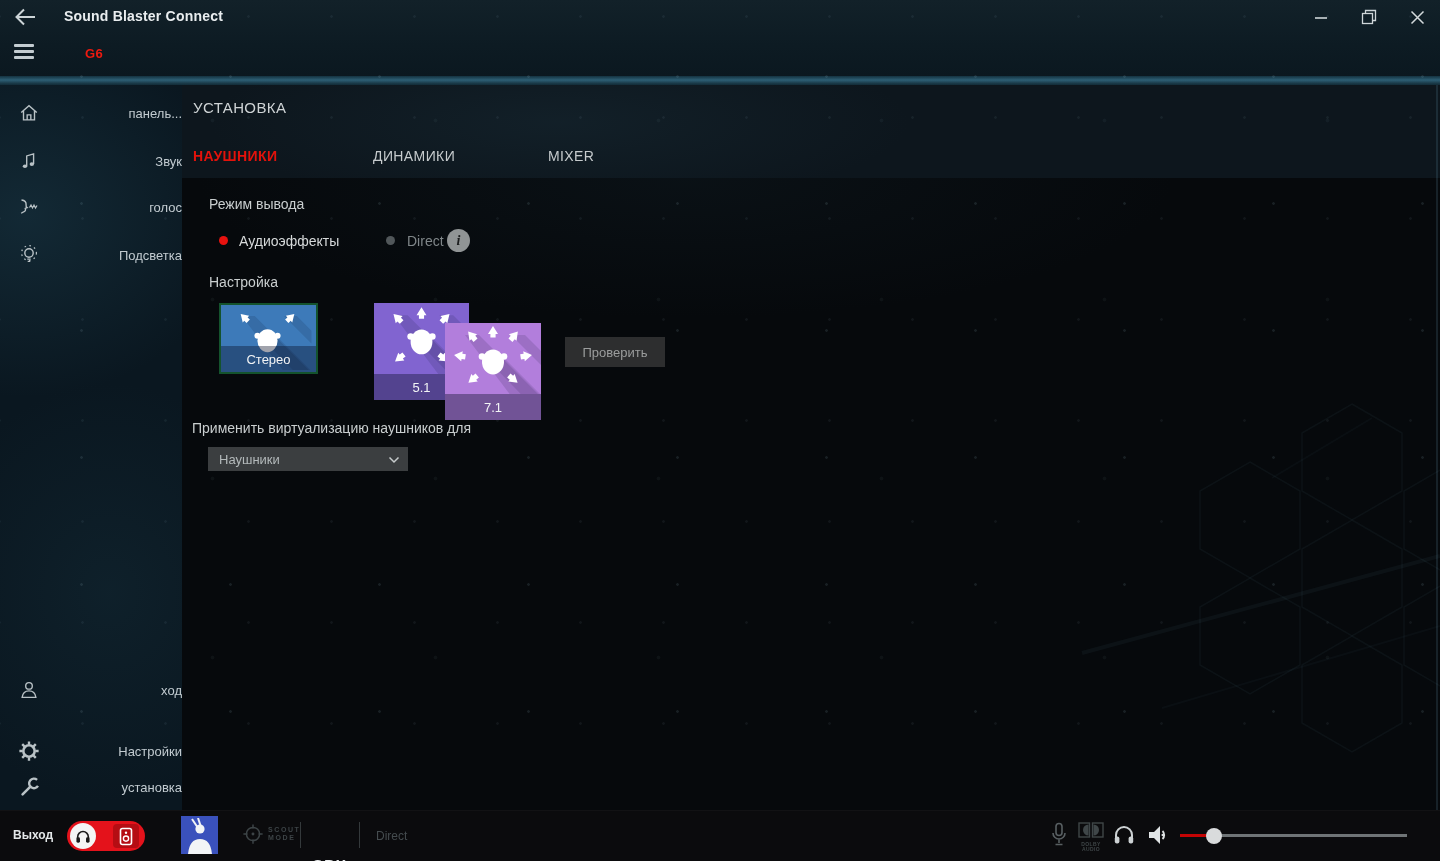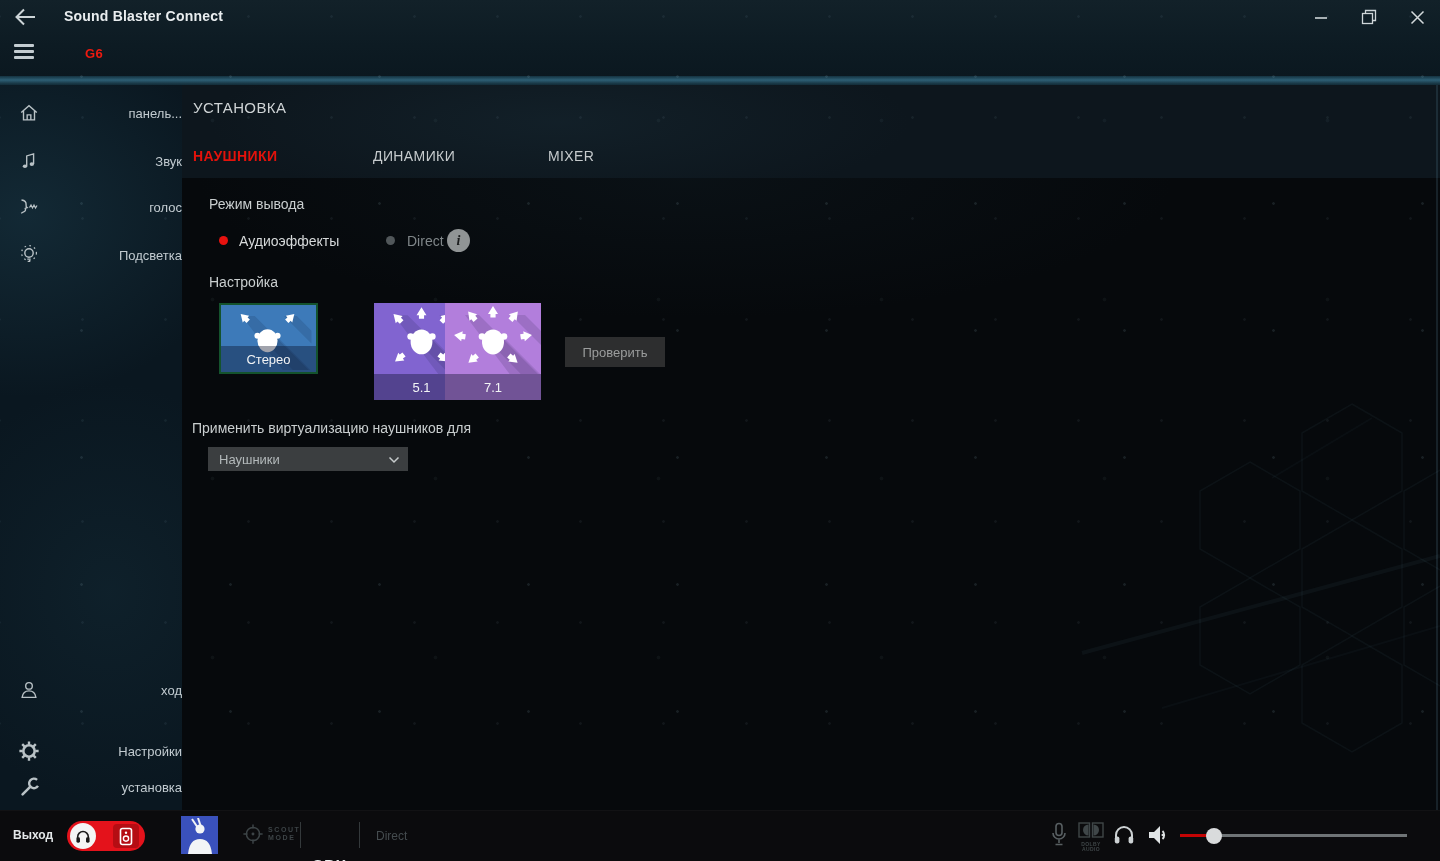--- a/index.html
+++ b/index.html
@@ -298,21 +298,21 @@
         <use href="#spk" transform="translate(24,15) rotate(-46)"></use>
         <use href="#spk" transform="translate(72,15) rotate(46)"></use>
         <use href="#spk" transform="translate(26,55) rotate(-128)"></use>
         <use href="#spk" transform="translate(70,55) rotate(128)"></use>
         <use href="#head" transform="translate(48,38)"></use>
       </g>
     </svg>
     <div class="band">5.1</div>
   </div>
 
-  <div class="tile tile-3" style="background-color: rgb(178, 126, 220);">
+  <div class="tile tile-3" style="background-color: rgb(178, 126, 220); margin-top: 20px;">
     <svg width="96" height="71" viewBox="0 0 96 71">
       <polygon points="20,12 34,12 96,74 96,94 82,94" fill="rgba(10,12,40,0.13)"></polygon>
       <polygon points="66,12 80,12 96,28 96,42" fill="rgba(10,12,40,0.13)"></polygon>
       <polygon points="40,34 58,34 96,72 96,92" fill="rgba(10,12,40,0.11)"></polygon>
       <g fill="#ffffff">
         <use href="#spk" transform="translate(48,9) rotate(0)"></use>
         <use href="#spk" transform="translate(27,13) rotate(-40)"></use>
         <use href="#spk" transform="translate(69,13) rotate(40)"></use>
         <use href="#spk" transform="translate(15,33) rotate(-81)"></use>
         <use href="#spk" transform="translate(81,33) rotate(81)"></use>

